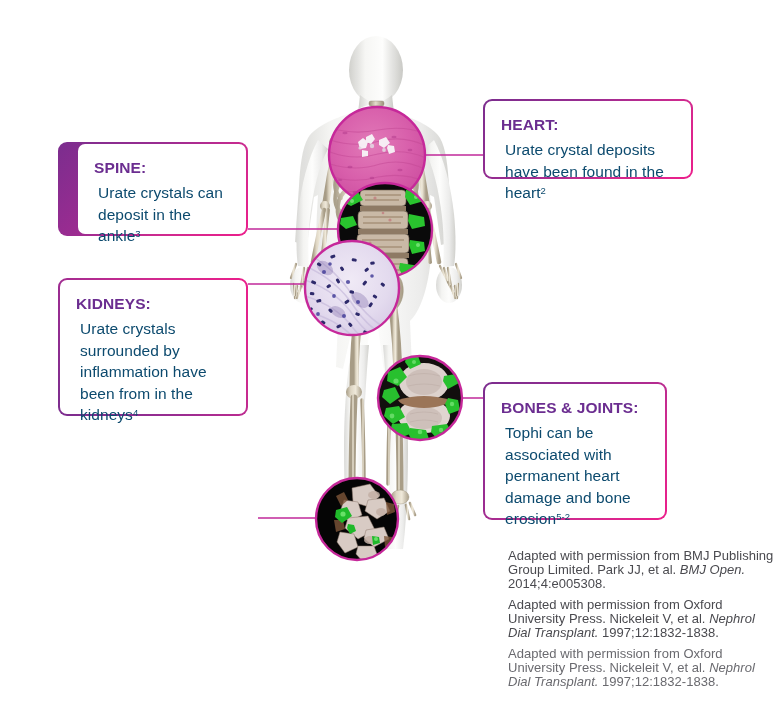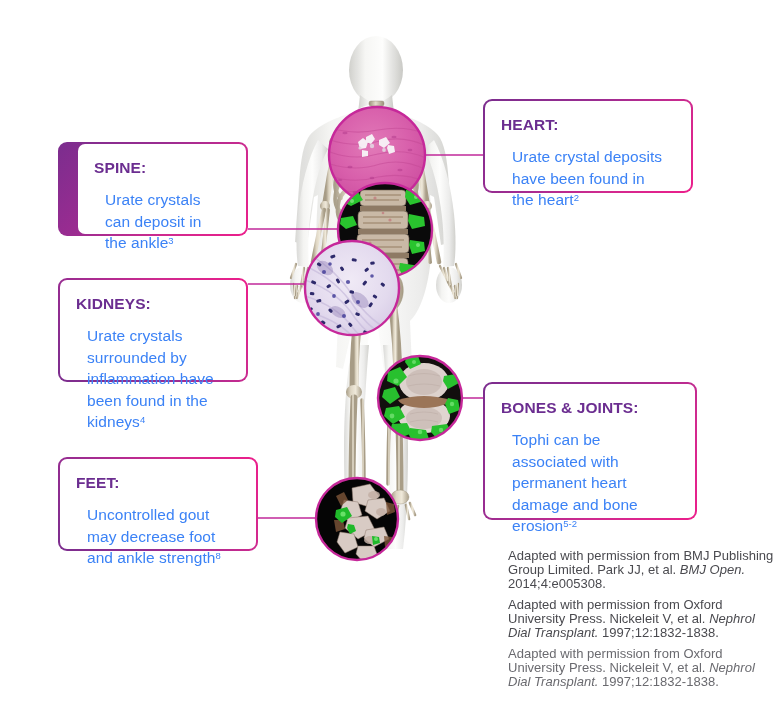--- a/index.html
+++ b/index.html
@@ -56,42 +56,42 @@
   }
   .callout-title {
     color: #6b2d90;
     font-weight: bold;
     font-size: 15.5px;
     letter-spacing: 0.1px;
     line-height: 21px;
     margin: 0 0 1px 0;
   }
   .callout-body {
-    color: #3b82f6;
+    color: #0c4a6e;
     font-size: 15.5px;
     line-height: 21.5px;
-    margin: 11px;
+    margin: 4px;
     letter-spacing: 0.05px;
   }
   .callout-body sup {
     font-size: 9.5px;
     line-height: 0;
     vertical-align: 4px;
   }
 
   
   .grad-tl-br { background: linear-gradient(135deg, #7b2d8e 0%, #9b2c91 38%, #d02a8f 70%, #ec1e8b 100%); }
   .grad-bl-tr { background: linear-gradient(45deg,  #7b2d8e 0%, #9b2c91 38%, #d02a8f 70%, #ec1e8b 100%); }
 
   
   #callout-spine   { left: 58px;  top: 142px; width: 190px; height: 94px; padding-left: 20px; }
-  #callout-kidneys { left: 58px;  top: 278px; width: 190px; height: 104px; }
+  #callout-kidneys { left: 58px;  top: 278px; width: 190px; height: 138px; }
   #callout-feet    { left: 58px;  top: 457px; width: 200px; height: 94px; }
-  #callout-heart   { left: 483px; top: 99px;  width: 210px; height: 94px; }
-  #callout-bones   { left: 483px; top: 382px; width: 214px; height: 138px; }
+  #callout-heart   { left: 483px; top: 99px;  width: 210px; height: 80px; }
+  #callout-bones   { left: 483px; top: 382px; width: 184px; height: 138px; }
 
   
   .citations {
     position: absolute;
     left: 508px;
     top: 549px;
     width: 268px;
     color: #4a4a4f;
     font-size: 13px;
     line-height: 14px;
@@ -572,30 +572,24 @@
   <div class="callout grad-tl-br" id="callout-spine">
     <div class="callout-inner">
       <div class="callout-title">SPINE:</div>
       <p class="callout-body"><span>Urate crystals can deposit in the ankle</span><sup>3</sup></p>
     </div>
   </div>
 
   <div class="callout grad-bl-tr" id="callout-kidneys">
     <div class="callout-inner">
       <div class="callout-title">KIDNEYS:</div>
-      <p class="callout-body"><span>Urate crystals surrounded by inflammation have been found in the kidneys</span><sup>4</sup></p>
+      <p class="callout-body"><span>Urate crystals surrounded by inflammation have been from in the kidneys</span><sup>4</sup></p>
     </div>
   </div>
 
-  <div class="callout grad-bl-tr" id="callout-feet">
-    <div class="callout-inner">
-      <div class="callout-title">FEET:</div>
-      <p class="callout-body"><span>Uncontrolled gout may decrease foot and ankle strength</span><sup>8</sup></p>
-    </div>
-  </div>
 
   <div class="callout grad-tl-br" id="callout-heart">
     <div class="callout-inner">
       <div class="callout-title">HEART:</div>
       <p class="callout-body"><span>Urate crystal deposits have been found in the heart</span><sup>2</sup></p>
     </div>
   </div>
 
   <div class="callout grad-tl-br" id="callout-bones">
     <div class="callout-inner">

